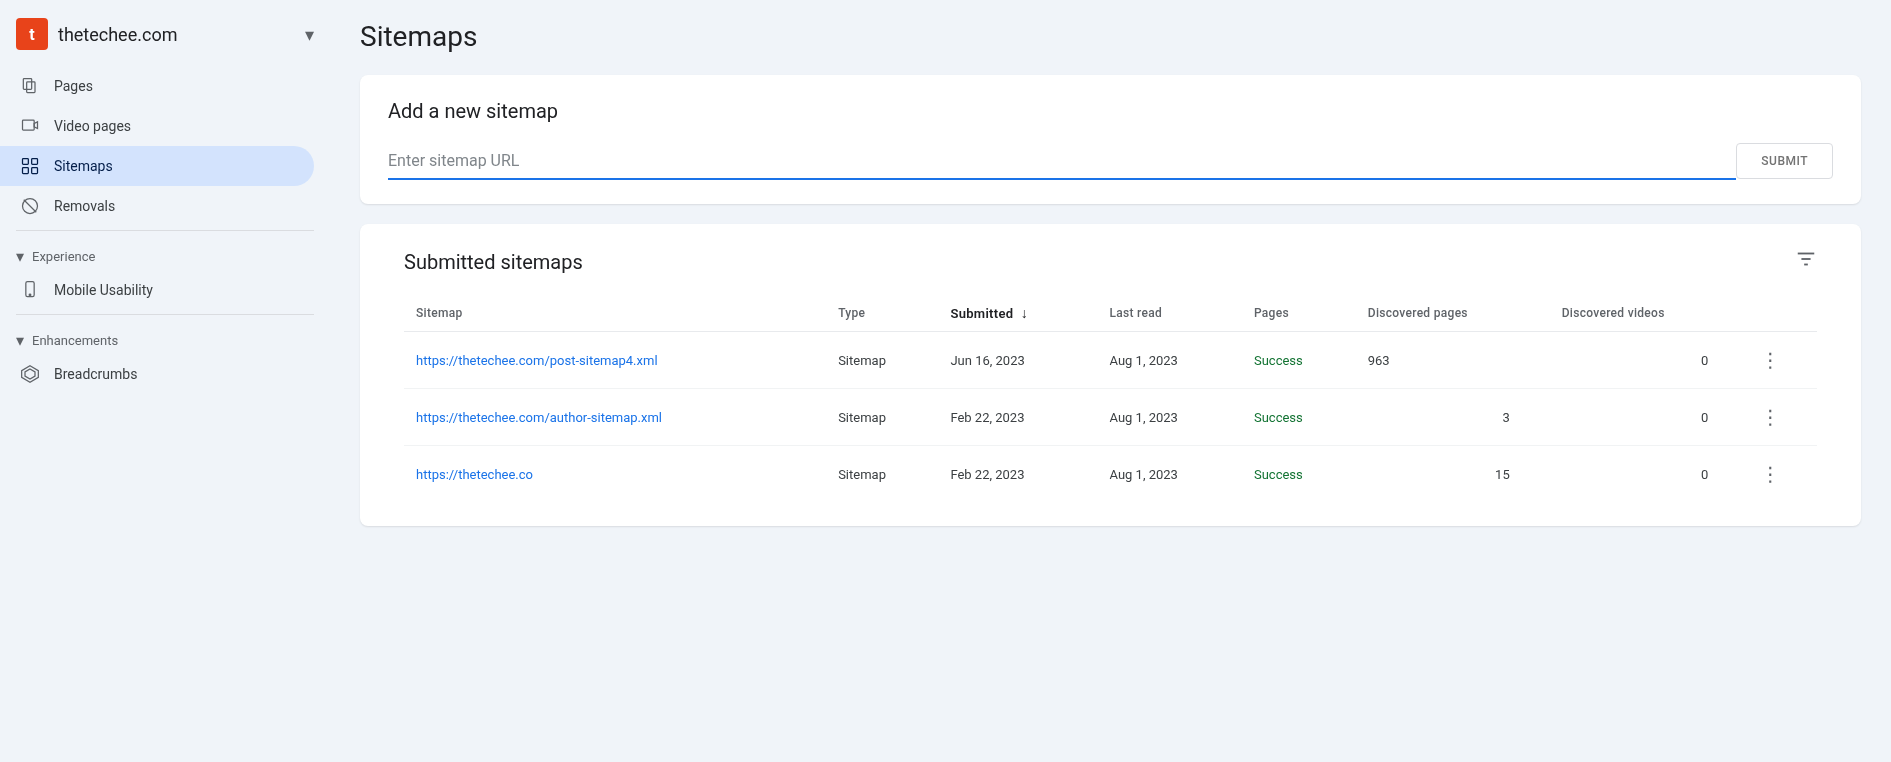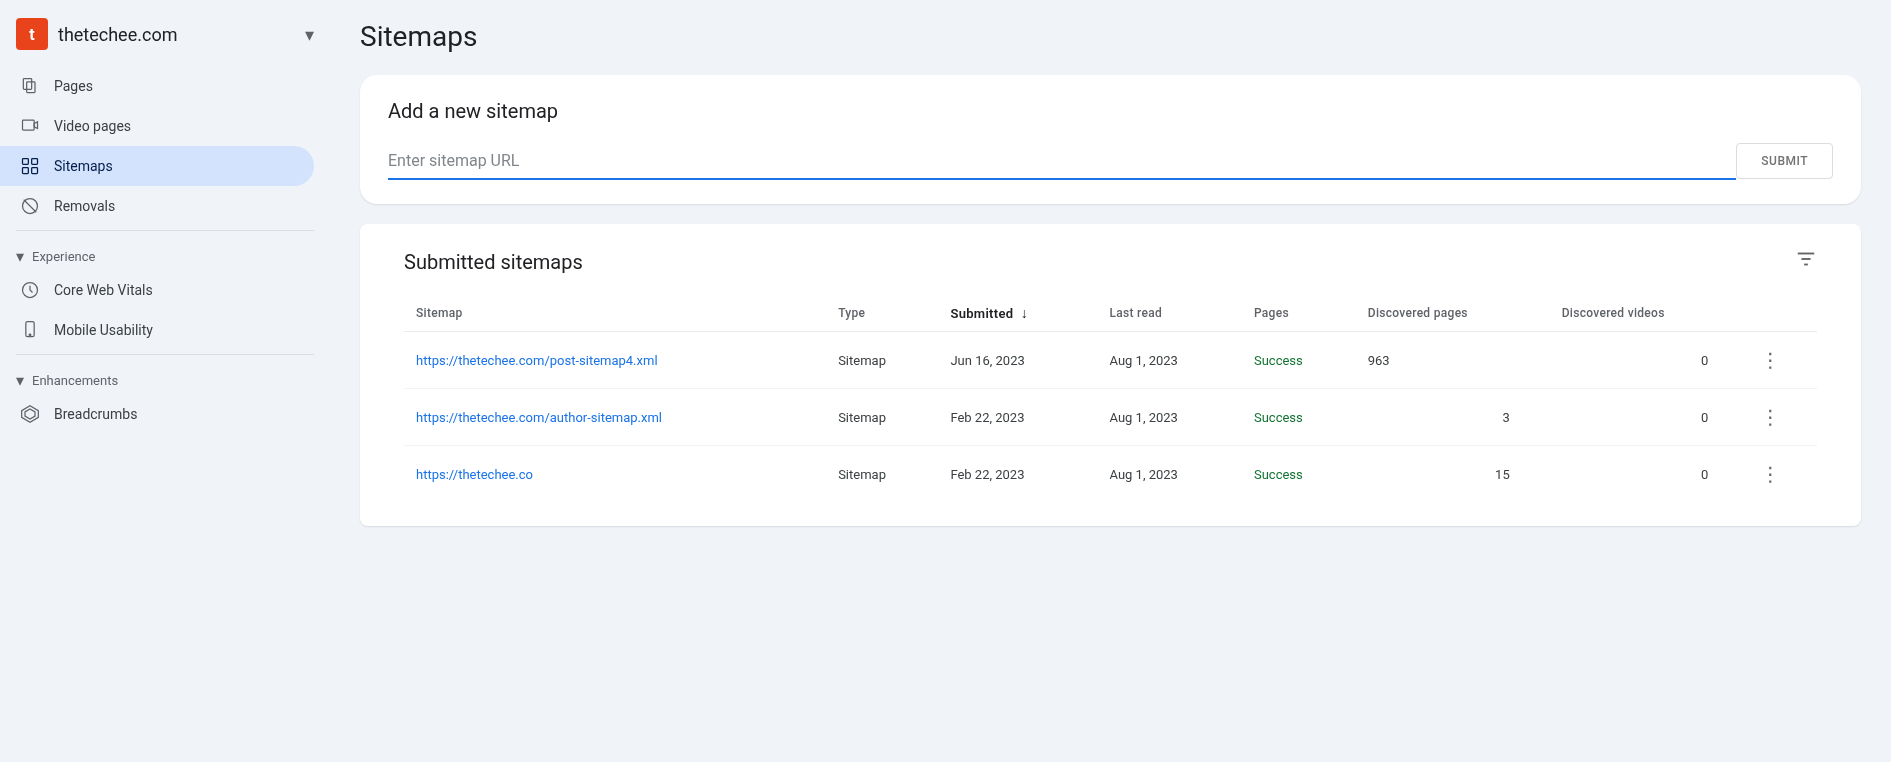--- a/index.html
+++ b/index.html
@@ -109,21 +109,21 @@
 
     .page-title {
       font-size: 28px;
       font-weight: 400;
       color: #202124;
       margin-bottom: 20px;
     }
 
     .card {
       background: white;
-      border-radius: 17px;
+      border-radius: 8px;
       padding: 24px 28px;
       margin-bottom: 20px;
       box-shadow: 0 1px 2px rgba(0,0,0,0.1);
       margin-top: 22px;
     }
 
     .card-title {
       font-size: 20px;
       font-weight: 400;
       color: #202124;
@@ -289,29 +289,20 @@
   </div>
 
   <div class="nav-divider"></div>
 
   <div class="section-header">
     <span class="chevron">▾</span>
     <span>Experience</span>
   </div>
 
 
-  <div class="nav-item">
-    <span class="nav-icon">
-      <svg width="20" height="20" viewBox="0 0 24 24" fill="none" stroke="currentColor" stroke-width="1.5">
-        <circle cx="12" cy="12" r="9"></circle>
-        <path d="M12 7v5l3 3"></path>
-      </svg>
-    </span>
-    <span>Core Web Vitals</span>
-  </div>
 
   <div class="nav-item">
     <span class="nav-icon">
       <svg width="20" height="20" viewBox="0 0 24 24" fill="none" stroke="currentColor" stroke-width="1.5">
         <rect x="7" y="2" width="10" height="18" rx="2"></rect>
         <circle cx="12" cy="18" r="1" fill="currentColor"></circle>
       </svg>
     </span>
     <span>Mobile Usability</span>
   </div>

